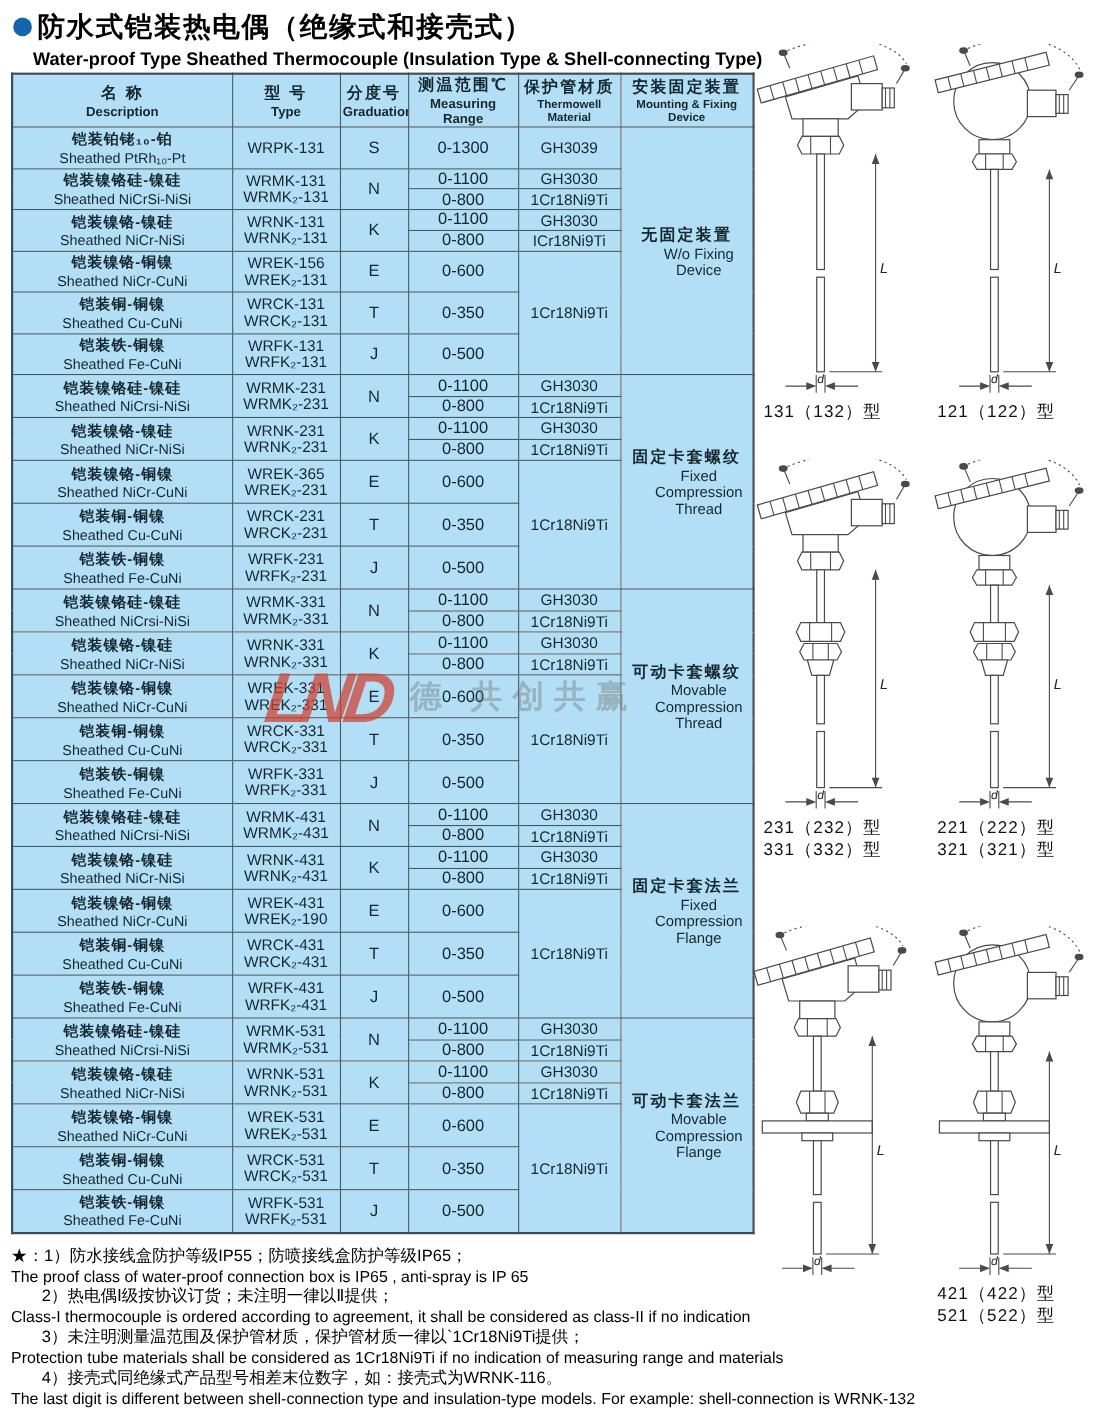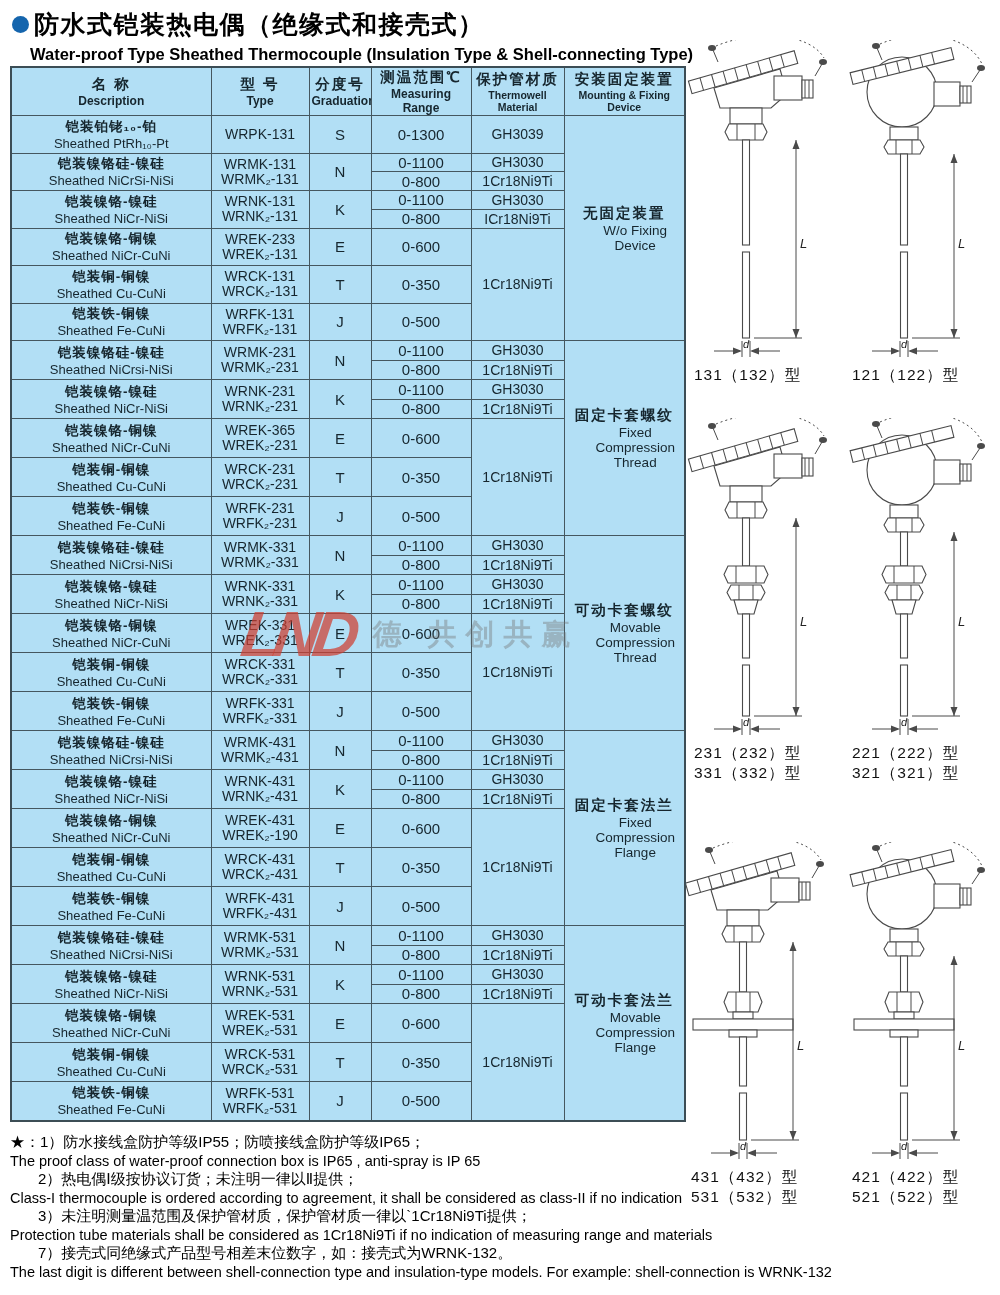--- a/index.html
+++ b/index.html
@@ -144,21 +144,21 @@
         <tr style="height:18.75px">
           <td class="range">0-800</td>
           <td class="mat">ICr18Ni9Ti</td>
         </tr>
         <tr style="height:37.5px">
           <td class="desc">
             <div class="cn">铠装镍铬-铜镍</div>
             <div class="en">Sheathed NiCr-CuNi</div>
           </td>
           <td class="type">
-            <div>WREK-233</div>
+            <div>WREK-156</div>
             <div>WREK₂-131</div>
           </td>
           <td class="grad">E</td>
           <td class="range">0-600</td>
           <td class="mat" rowspan="3">1Cr18Ni9Ti</td>
         </tr>
         <tr style="height:37.5px">
           <td class="desc">
             <div class="cn">铠装铜-铜镍</div>
             <div class="en">Sheathed Cu-CuNi</div>
@@ -650,21 +650,20 @@
           <rect stroke="#4a4a4a" stroke-width="1.1" fill="#fff" x="58.5" y="195" width="7" height="49"></rect>
           <rect stroke="#4a4a4a" stroke-width="1.1" fill="#fff" x="58.5" y="251" width="7" height="47"></rect>
       <path stroke="#4a4a4a" fill="none" d="M112 100 V298"></path>
     <path fill="#4a4a4a" d="M112 100 l-3.5 9 h7 z M112 298 l-3.5 -9 h7 z"></path>
     <path stroke="#4a4a4a" fill="none" d="M70 298 H118"></path>
     <text x="116" y="208" font-size="13" font-style="italic" fill="#222">L</text>
     <path stroke="#4a4a4a" fill="none" d="M58 301 V317 M66 301 V317 M30 311 H56 M68 311 H96"></path>
     <path fill="#4a4a4a" d="M58 311 l-9 -3.5 v7 z M66 311 l9 -3.5 v7 z"></path>
     <text x="59" y="308" font-size="11" font-style="italic" fill="#222">d</text>
     </svg>
-      <div class="fig-label">431（432）型<br>531（532）型</div>
     </div>
       <div class="fig" style="left:842px;top:842px">
       <svg width="150" height="325" viewBox="0 0 150 325">
       <circle stroke="#4a4a4a" stroke-width="1.1" fill="#fff" cx="60" cy="52" r="35"></circle>
     <g transform="rotate(-14 60 26)">
             <rect stroke="#4a4a4a" stroke-width="1.1" fill="#fff" x="8" y="20" width="104" height="12"></rect>
       <path stroke="#4a4a4a" fill="none" d="M20 20 v12 M32 20 v12 M44 20 v12 M56 20 v12 M68 20 v12 M80 20 v12 M92 20 v12"></path>
           </g>
     <rect stroke="#4a4a4a" stroke-width="1.1" fill="#fff" x="92" y="42" width="26" height="24"></rect>
     <rect stroke="#4a4a4a" stroke-width="1.1" fill="#fff" x="118" y="46" width="11" height="17"></rect>
@@ -697,17 +696,17 @@
     </div>
     </div>
 
   <div class="notes" id="notes">
       <p class="note cn">★：1）防水接线盒防护等级IP55；防喷接线盒防护等级IP65；</p>
       <p class="note en">The proof class of water-proof connection box is IP65 , anti-spray is IP 65</p>
       <p class="note cn ind">2）热电偶Ⅰ级按协议订货；未注明一律以Ⅱ提供；</p>
       <p class="note en">Class-I thermocouple is ordered according to agreement, it shall be considered as class-II if no indication</p>
       <p class="note cn ind">3）未注明测量温范围及保护管材质，保护管材质一律以`1Cr18Ni9Ti提供；</p>
       <p class="note en">Protection tube materials shall be considered as 1Cr18Ni9Ti if no indication of measuring range and materials</p>
-      <p class="note cn ind">7）接壳式同绝缘式产品型号相差末位数字，如：接壳式为WRNK-132。</p>
+      <p class="note cn ind">4）接壳式同绝缘式产品型号相差末位数字，如：接壳式为WRNK-116。</p>
       <p class="note en">The last digit is different between shell-connection type and insulation-type models. For example: shell-connection is WRNK-132</p>
     </div>
 
 </div>
 
 </body></html>

